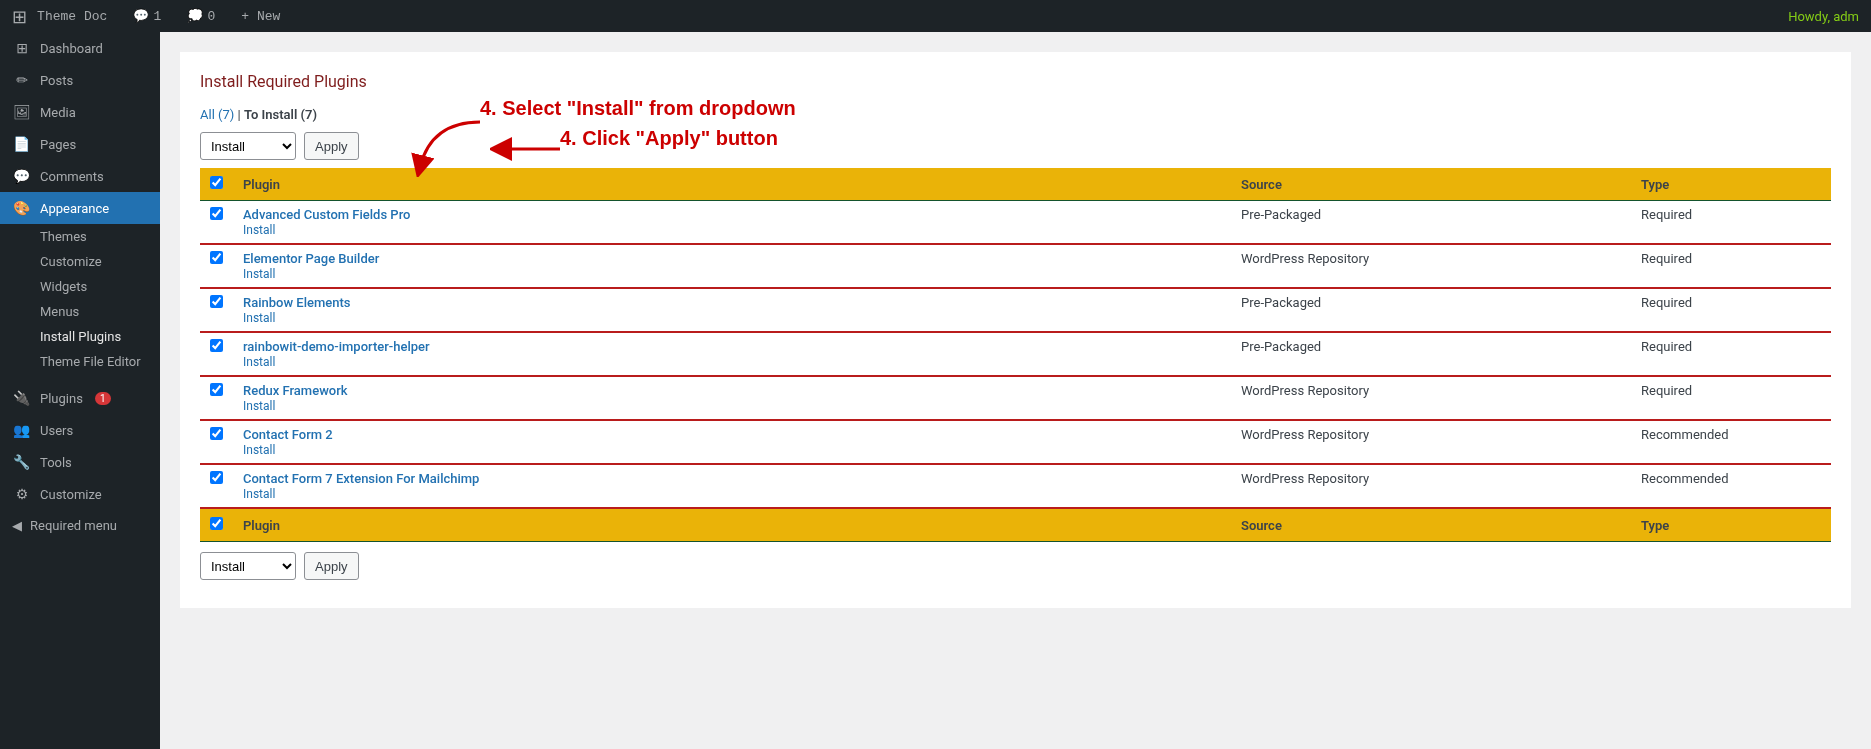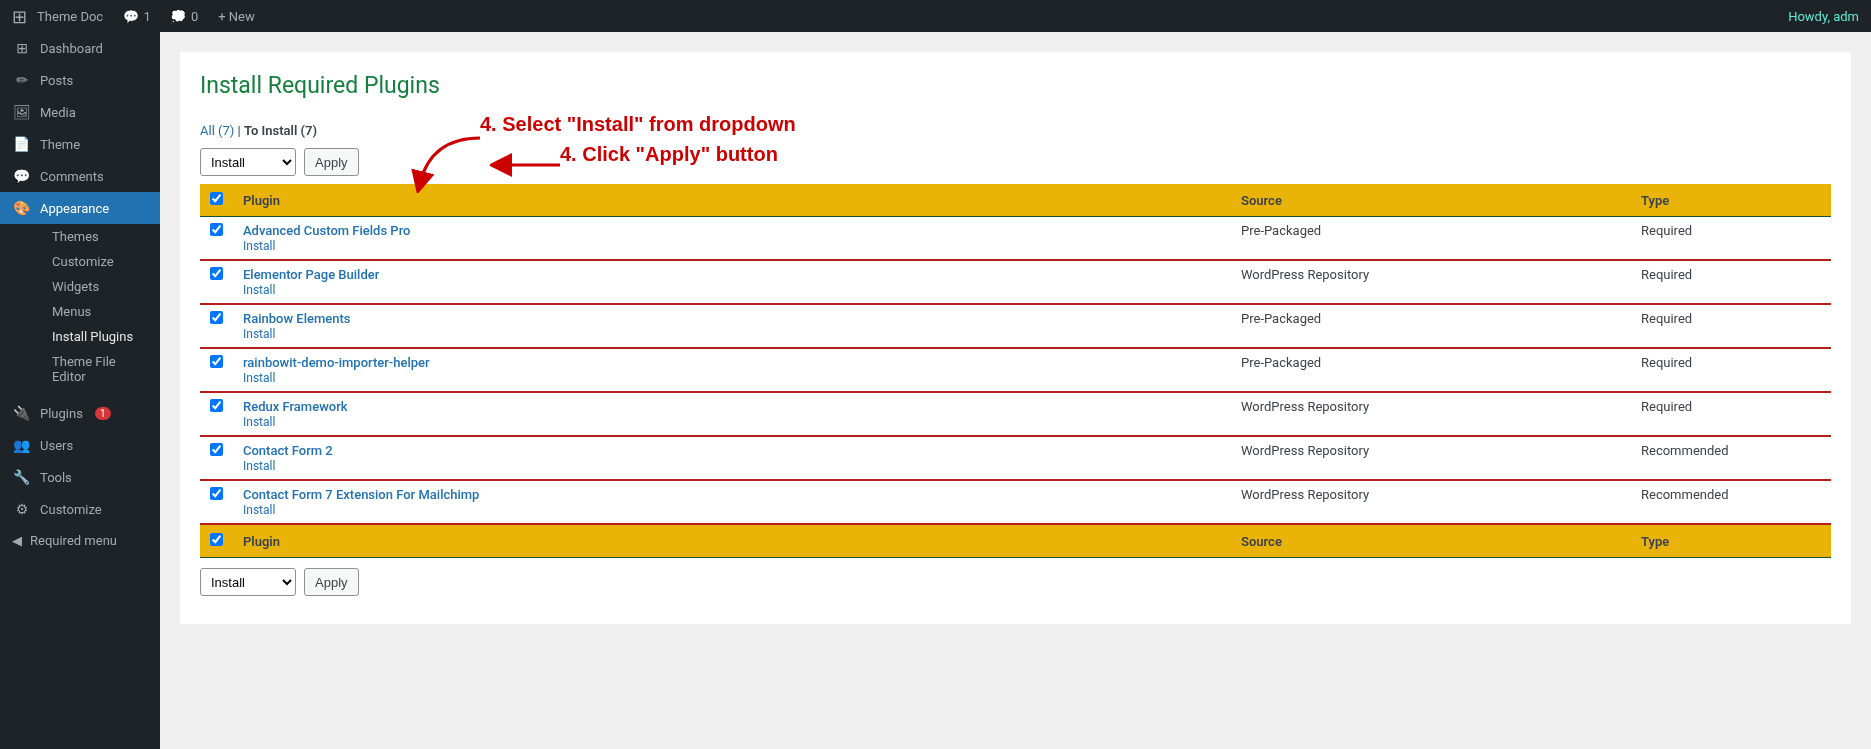--- a/index.html
+++ b/index.html
@@ -10,24 +10,24 @@
       background: #1d2327;
       height: 32px;
       display: flex;
       align-items: center;
       padding: 0 12px;
       position: fixed;
       top: 0; left: 0; right: 0;
       z-index: 1000;
     }
     .adminbar-logo { color: #a7aaad; font-size: 18px; margin-right: 10px; }
-    .adminbar-site { color: #a7aaad; font-size: 13px; display: flex; align-items: center; gap: 10px; }
+    .adminbar-site { color: #a7aaad; font-size: 13px; display: flex; align-items: center; gap: 16px; font-family: Liberation Mono, monospace; }
     .adminbar-site a { color: #a7aaad; text-decoration: none; }
     .adminbar-item { color: #a7aaad; font-size: 13px; margin-left: 10px; display: flex; align-items: center; gap: 4px; }
-    .adminbar-right { margin-left: auto; color: #5eead4; font-size: 13px; }
+    .adminbar-right { margin-left: auto; color: #84cc16; font-size: 13px; }
 
     
     #wpwrap { display: flex; margin-top: 32px; min-height: calc(100vh - 32px); }
 
     
     #adminmenu {
       background: #1d2327;
       width: 160px;
       min-width: 160px;
       min-height: calc(100vh - 32px);
@@ -41,38 +41,38 @@
       cursor: pointer;
       font-size: 13px;
       gap: 8px;
       text-decoration: none;
     }
     .menu-item.active { background: #2271b1; color: #fff; }
     .menu-item .menu-icon { font-size: 14px; width: 20px; text-align: center; }
     .menu-item .badge-red { background: #d63638; color: #fff; border-radius: 10px; padding: 1px 5px; font-size: 10px; margin-left: 4px; }
     .submenu-item {
       display: block;
-      padding: 5px 12px 5px 52px;
+      padding: 5px 12px 5px 40px;
       color: #a7aaad;
       cursor: pointer;
       font-size: 13px;
       text-decoration: none;
     }
     .submenu-item.active { color: #fff; }
     .submenu-item.bold { font-weight: 400; color: #e5e5e5; }
 
     
     #wpcontent {
       flex: 1;
       background: #f0f0f1;
       padding: 20px;
       min-height: calc(100vh - 32px);
     }
     .wrap { background: #fff; padding: 20px; max-width: 100%; }
-    .page-title { font-size: 23px; font-weight: 400; margin-bottom: 24px; color: #15803d; }
+    .page-title { font-size: 16px; font-weight: 400; margin-bottom: 16px; color: #7f1d1d; }
 
     
     .subsubsub { margin-bottom: 10px; }
     .subsubsub a { color: #2271b1; text-decoration: none; font-size: 13px; }
     .subsubsub span { color: #3c434a; }
     .subsubsub .current { font-weight: 600; color: #3c434a; }
 
     
     .bulk-action-row { display: flex; align-items: center; gap: 8px; margin-bottom: 8px; }
     .bulk-select {
@@ -156,21 +156,21 @@
     <a class="menu-item">
       <span class="menu-icon">✏</span>
       <span>Posts</span>
     </a>
     <a class="menu-item">
       <span class="menu-icon">🖼</span>
       <span>Media</span>
     </a>
     <a class="menu-item">
       <span class="menu-icon">📄</span>
-      <span>Theme</span>
+      <span>Pages</span>
     </a>
     <a class="menu-item">
       <span class="menu-icon">💬</span>
       <span>Comments</span>
     </a>
     <a class="menu-item active">
       <span class="menu-icon">🎨</span>
       <span>Appearance</span>
     </a>
 

